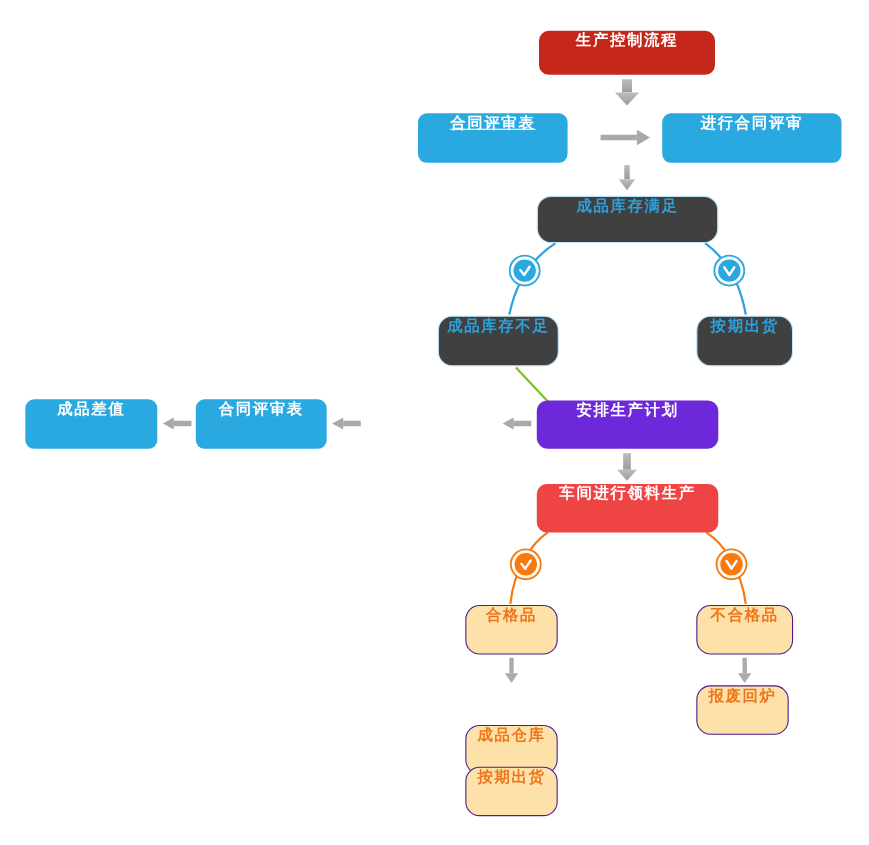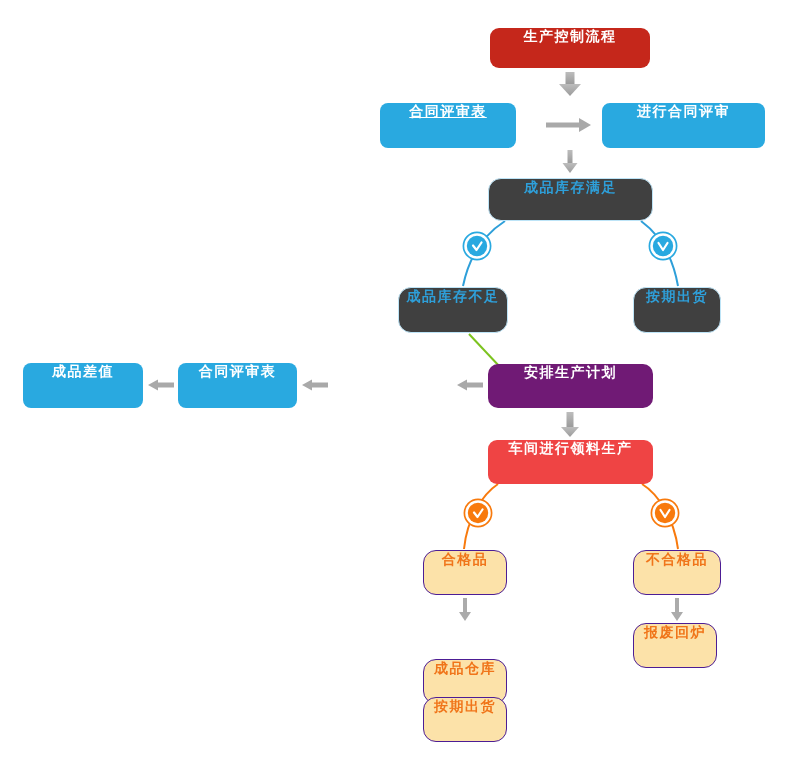--- a/index.html
+++ b/index.html
@@ -22,21 +22,21 @@
     align-items: flex-start;
     justify-content: center;
     font-size: 14px;
     font-weight: bold;
     letter-spacing: 1.5px;
     white-space: nowrap;
     box-sizing: border-box;
   }
   .solid-red    { background: #c5271b; color: #ffffff; border-radius: 9px; }
   .solid-blue   { background: #29a9e0; color: #ffffff; border-radius: 8px; }
-  .solid-green  { background: #701a75; color: #ffffff; border-radius: 10px; }
+  .solid-green  { background: #6d28d9; color: #ffffff; border-radius: 10px; }
   .solid-orange { background: #ef4444; color: #ffffff; border-radius: 9px; }
   .light-blue   { background: #404040; color: #2e9fd9; border-radius: 13px; border: 1px solid #bde4f7; }
   .light-orange { background: #fce2a9; color: #f0751a; border-radius: 13px; border: 1px solid #4c1d95; }
   .timer-icon {
     position: absolute;
     width: 30px; height: 30px;
   }
 </style>
 </head>
 <body>

